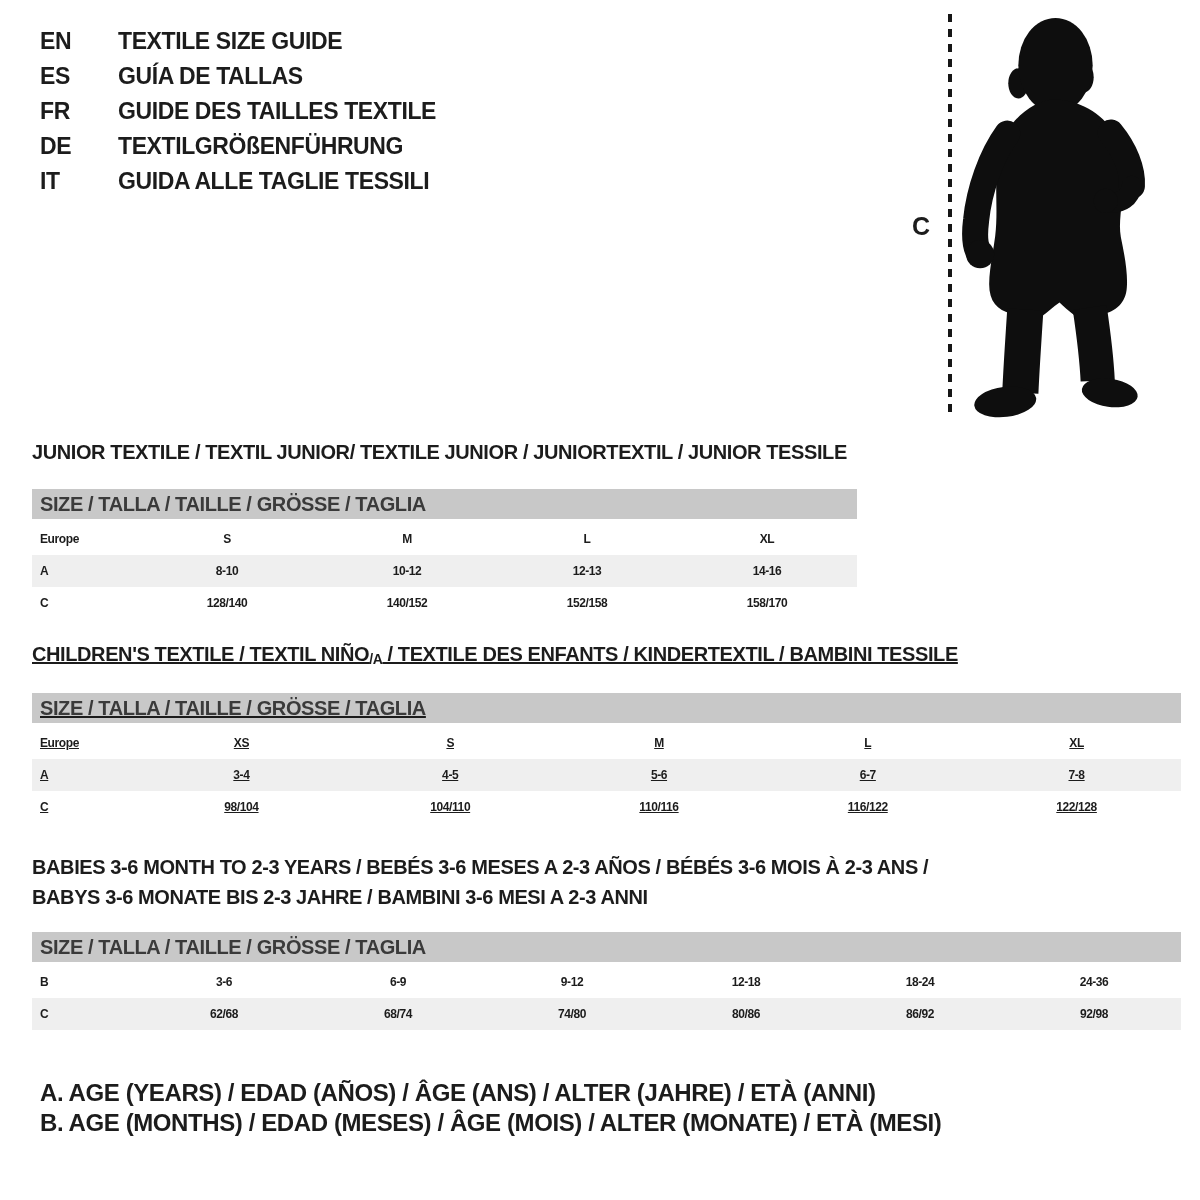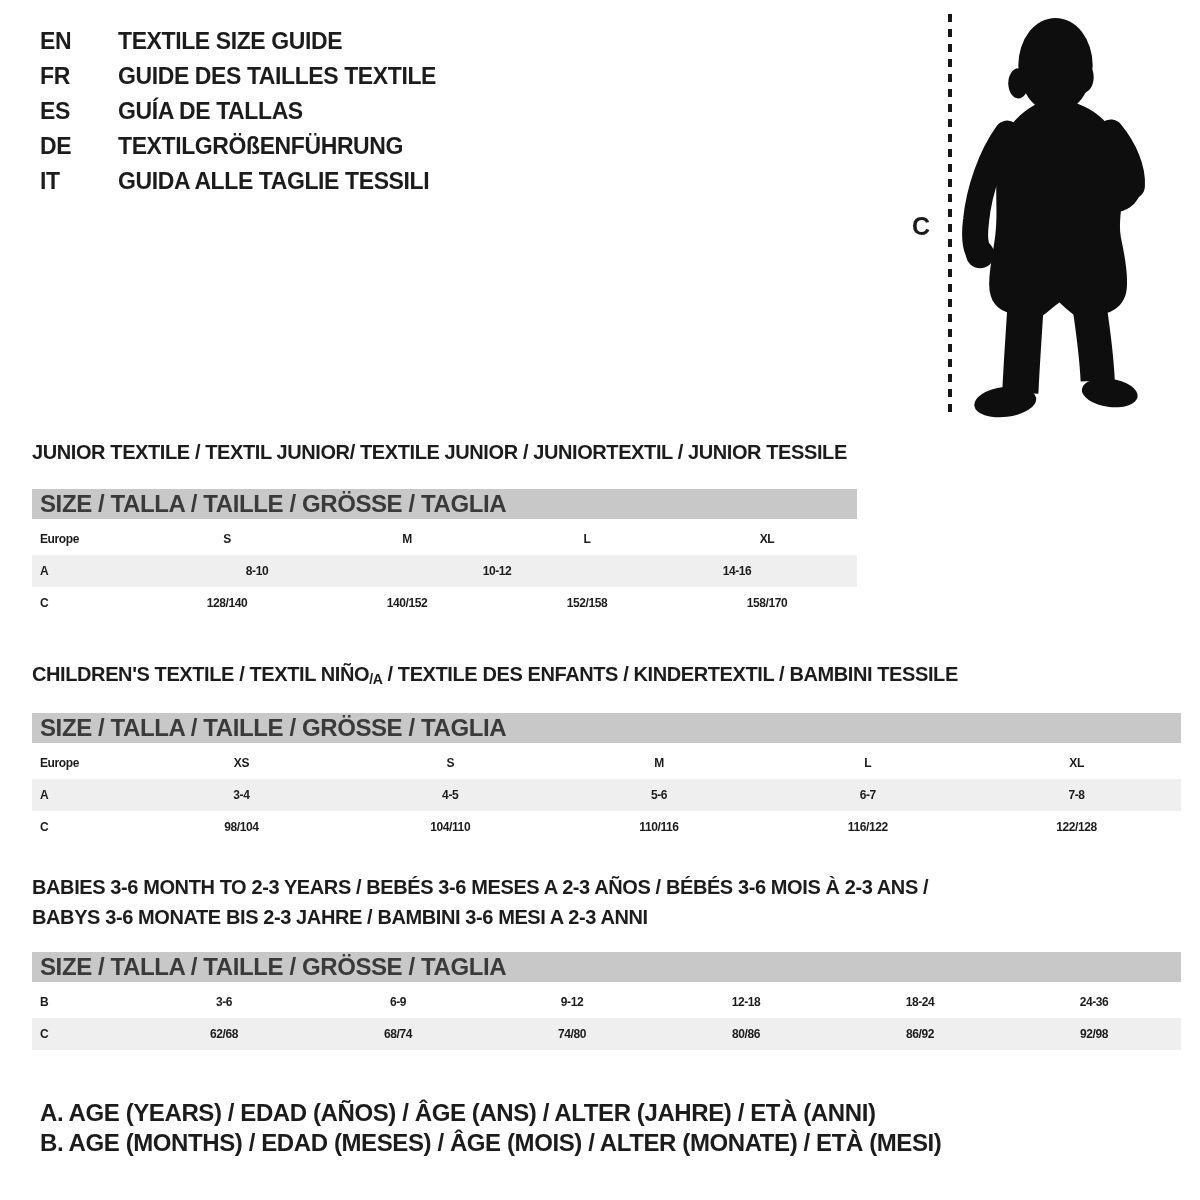--- a/index.html
+++ b/index.html
@@ -28,55 +28,55 @@
   .content{position:absolute;top:0;left:0;width:976px;padding-top:435px;box-sizing:border-box;}
   .sec{margin-left:32px;}
   .sec h2{margin:0;font-size:20px;font-weight:bold;letter-spacing:-0.4px;line-height:22px;}
   .sub-a{font-size:14px;position:relative;top:3px;}
 
   .table{margin-top:26px;}
   .table.narrow{width:825px;}
   .table.wide{width:1149px;}
   .band{
     height:30px;line-height:30px;background:#c8c8c8;color:#3a3a3a;
-    padding-left:8px;font-size:24px;margin-bottom:4px;
+    padding-left:8px;font-size:20px;margin-bottom:4px;
   }
   .trow{display:flex;height:32px;line-height:32px;font-size:12px;}
   .trow.striped{background:#efefef;}
   .tlabel{width:105px;padding-left:8px;box-sizing:border-box;}
   .tcell{flex:1;text-align:center;}
 
   .sec-junior{margin-top:6px;}
-  .sec-children{margin-top:44px;}
+  .sec-children{margin-top:24px;text-decoration:underline;}
   .sec-babies{margin-top:29px;}
   .babies-heading-line{display:block;}
   .sec-babies h2{line-height:30px;}
   .sec-babies .table{margin-top:20px;}
 
   .legend{margin:48px 0 0 40px;}
   .legend-line{font-size:24px;line-height:30px;}
 </style>
 </head>
 <body>
 
 <div class="page">
 
   <header class="hero">
     <div class="langs">
       <div class="lang-row">
         <span class="lang-code">EN</span>
         <span class="lang-title">TEXTILE SIZE GUIDE</span>
       </div>
       <div class="lang-row">
+        <span class="lang-code">ES</span>
+        <span class="lang-title">GUÍA DE TALLAS</span>
+      </div>
+      <div class="lang-row">
         <span class="lang-code">FR</span>
         <span class="lang-title">GUIDE DES TAILLES TEXTILE</span>
-      </div>
-      <div class="lang-row">
-        <span class="lang-code">ES</span>
-        <span class="lang-title">GUÍA DE TALLAS</span>
       </div>
       <div class="lang-row">
         <span class="lang-code">DE</span>
         <span class="lang-title">TEXTILGRÖßENFÜHRUNG</span>
       </div>
       <div class="lang-row">
         <span class="lang-code">IT</span>
         <span class="lang-title">GUIDA ALLE TAGLIE TESSILI</span>
       </div>
     </div>
@@ -134,20 +134,21 @@
           <span class="tlabel">Europe</span>
           <span class="tcell">S</span>
           <span class="tcell">M</span>
           <span class="tcell">L</span>
           <span class="tcell">XL</span>
         </div>
         <div class="trow striped">
           <span class="tlabel">A</span>
           <span class="tcell">8-10</span>
           <span class="tcell">10-12</span>
+          <span class="tcell">12-13</span>
           <span class="tcell">14-16</span>
         </div>
         <div class="trow">
           <span class="tlabel">C</span>
           <span class="tcell">128/140</span>
           <span class="tcell">140/152</span>
           <span class="tcell">152/158</span>
           <span class="tcell">158/170</span>
         </div>
       </div>

